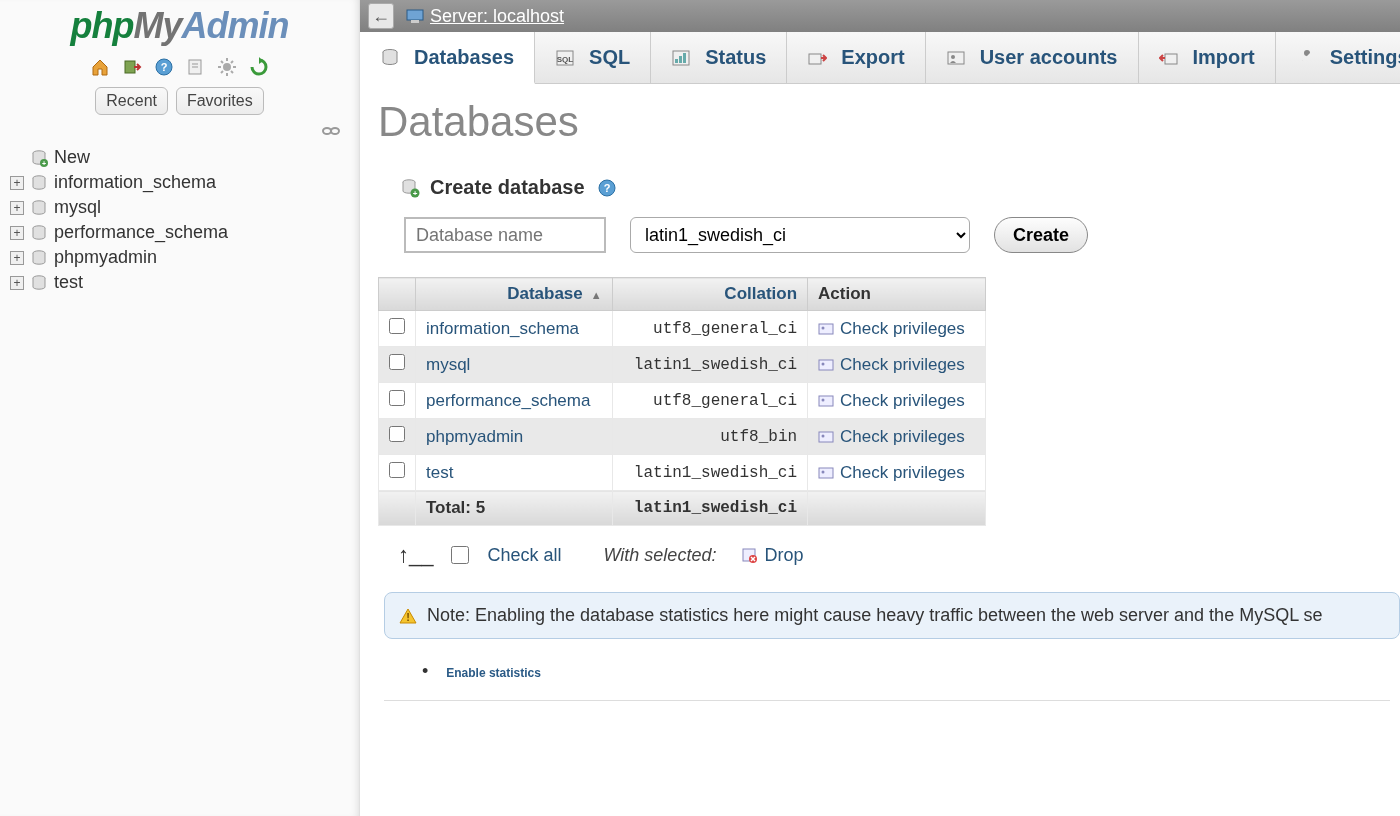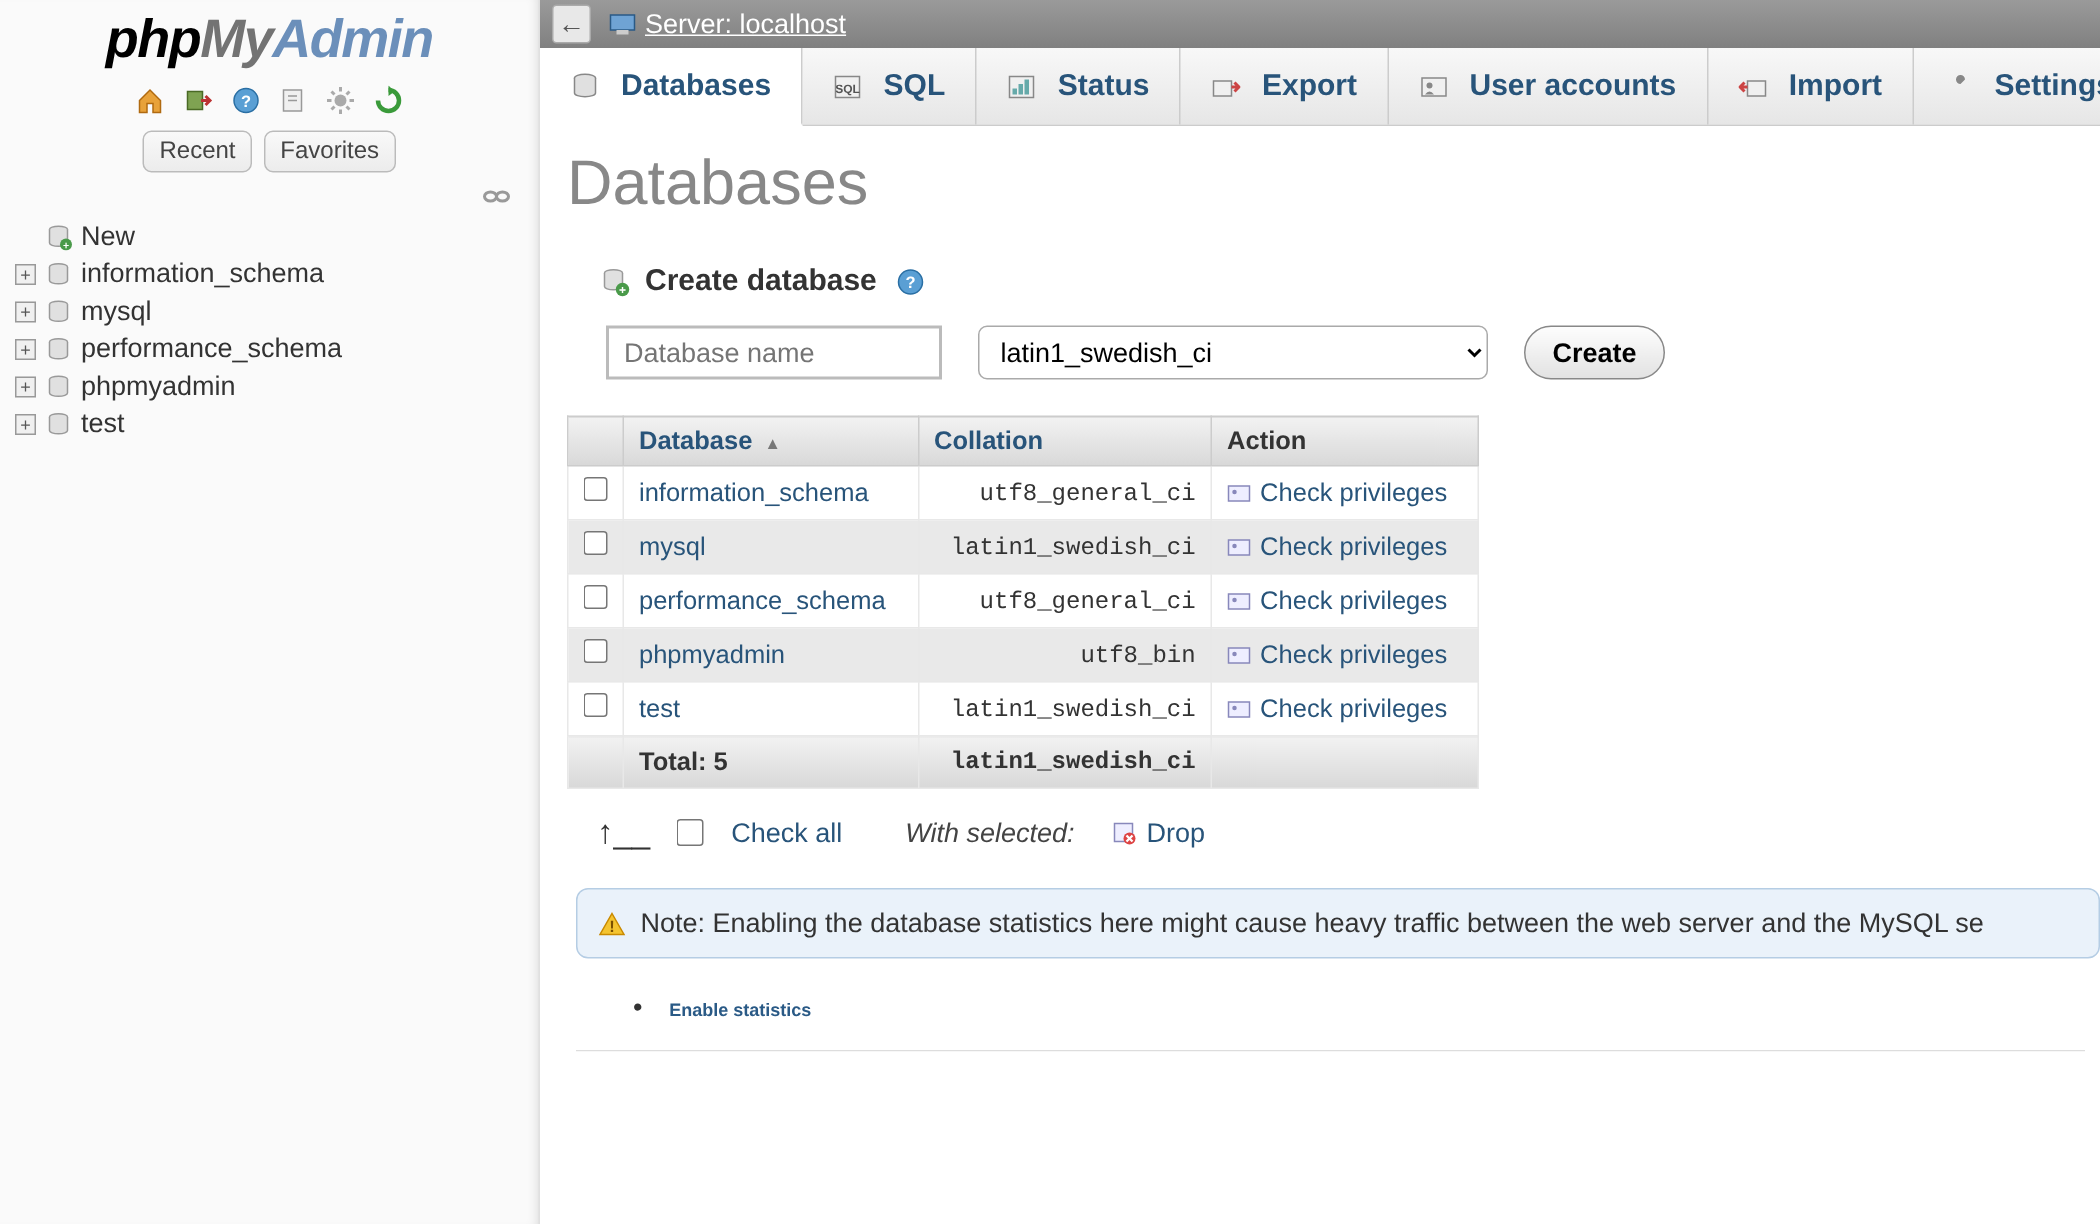--- a/index.html
+++ b/index.html
@@ -3,21 +3,21 @@
 <meta charset="utf-8">
 <style>
 * { box-sizing: border-box; margin: 0; padding: 0; }
 body { font-family: Arial, Helvetica, sans-serif; font-size: 14px; background: #fff; color: #333; }
 .app { display: flex; width: 1400px; height: 816px; overflow: hidden; }
 
 
 .sidebar { width: 360px; background: #fafafa; border-right: 1px solid #e0e0e0; box-shadow: inset -6px 0 8px -6px rgba(0,0,0,0.15); padding: 5px 0 0 0; position: relative; }
 .logo { text-align: center; padding: 0 10px 6px; }
 .logo-text { font-family: "Trebuchet MS", Arial, sans-serif; font-size: 36px; font-weight: normal; letter-spacing: -1px; }
-.logo-php { color: #000000; font-style: italic; font-weight: bold; }
+.logo-php { color: #15803d; font-style: italic; font-weight: bold; }
 .logo-my { color: #737373; font-style: italic; font-weight: bold; }
 .logo-admin { color: #6b8fba; font-style: italic; font-weight: bold; }
 .toolbar { text-align: center; padding: 4px 0 10px; }
 .toolbar .ico { display: inline-block; width: 20px; height: 20px; margin: 0 4px; vertical-align: middle; cursor: pointer; }
 .tabs-sb { text-align: center; padding: 0 10px 4px; }
 .tabs-sb button { background: linear-gradient(#f9f9f9,#ececec); border: 1px solid #bbb; border-radius: 6px; padding: 4px 10px; font-size: 16px; color: #444; margin: 0 2px; cursor: pointer; }
 .collapse { text-align: right; padding: 4px 18px 6px 0; }
 .collapse .ico { display:inline-block; width:20px; height:10px; }
 
 .tree { padding: 0 24px 0 10px; font-size: 18px; }
@@ -40,27 +40,27 @@
 .tab .ico { width:20px; height:18px; margin-right:14px; }
 
 .content { padding: 14px 0 0 18px; overflow:auto; }
 .content h1 { font-size: 42px; font-weight:normal; color:#888; margin-bottom:30px; }
 
 .create-db { margin-left: 22px; margin-bottom: 24px; }
 .create-db .hdr { display:flex; align-items:center; font-size:20px; font-weight:bold; color:#333; margin-bottom:18px; }
 .create-db .hdr .ico { width:20px; height:20px; margin-right:10px; }
 .create-db .hdr .help { width:20px; height:20px; margin-left:12px; }
 .create-row { display:flex; align-items:center; gap:24px; margin-left:4px; }
-.create-row input[type=text] { width:224px; height:36px; border:2px solid #bbb; padding:0 10px; font-size:18px; color:#999; }
+.create-row input[type=text] { width:202px; height:36px; border:2px solid #bbb; padding:0 10px; font-size:18px; color:#999; }
 .create-row select { width:340px; height:36px; border:1px solid #aaa; border-radius:6px; padding:0 10px; font-size:18px; background:#fff; }
 .create-row .btn { height:36px; padding:0 18px; border:1px solid #888; border-radius:18px; background:linear-gradient(#fdfdfd,#e2e2e2); font-size:18px; font-weight:bold; cursor:pointer; }
 
 .dbtable { width: 608px; border-collapse: collapse; }
 .dbtable th { background:linear-gradient(#f2f2f2,#d8d8d8); border:1px solid #ccc; padding:6px 10px; text-align:left; font-size:17px; }
-.dbtable th.sortable { color:#28547a; cursor:pointer; }
+.dbtable th.sortable { color:#28547a; cursor:pointer;text-align:right; }
 .dbtable th .sort-asc { font-size:11px; color:#777; margin-left:8px; }
 .dbtable td { border:1px solid #e8e8e8; padding:7px 10px; font-size:17px; }
 .dbtable tr.odd td { background:#fff; }
 .dbtable tr.even td { background:#e9e9e9; }
 .dbtable td.dbname a { color:#28547a; text-decoration:none; }
 .dbtable td.coll { font-family: "Courier New", monospace; text-align:right; color:#333; font-size:16px; }
 .dbtable td.action a { color:#28547a; text-decoration:none; }
 .dbtable td.action .ico { width:16px; height:14px; margin-right:6px; vertical-align:middle; display:inline-block; }
 .dbtable td.chk { width:34px; text-align:center; }
 .dbtable input[type=checkbox] { width:16px; height:16px; }

